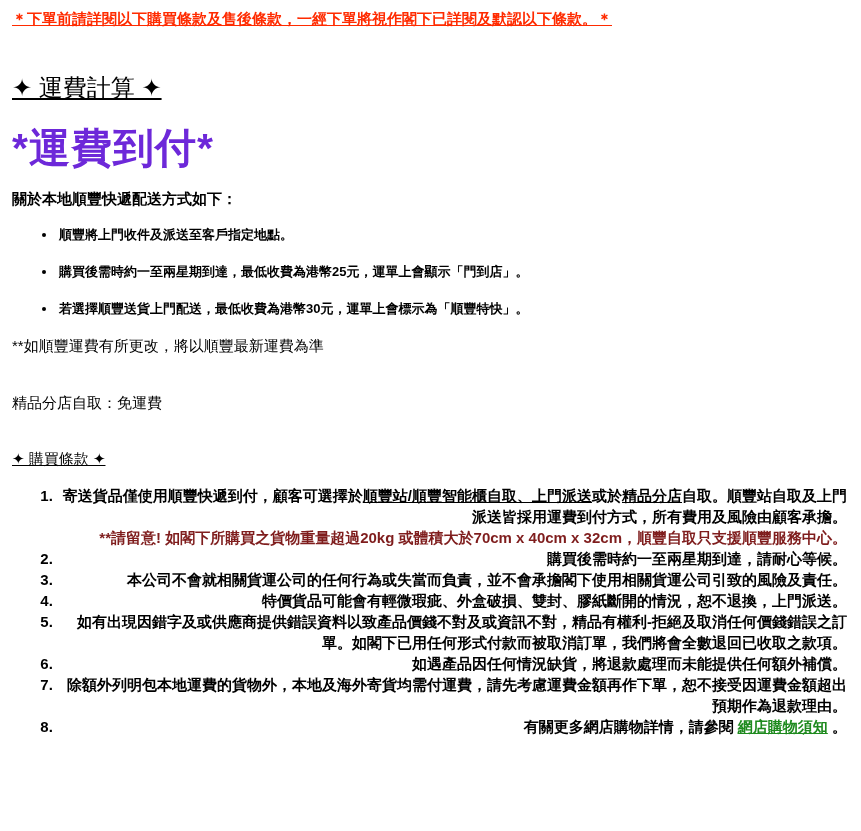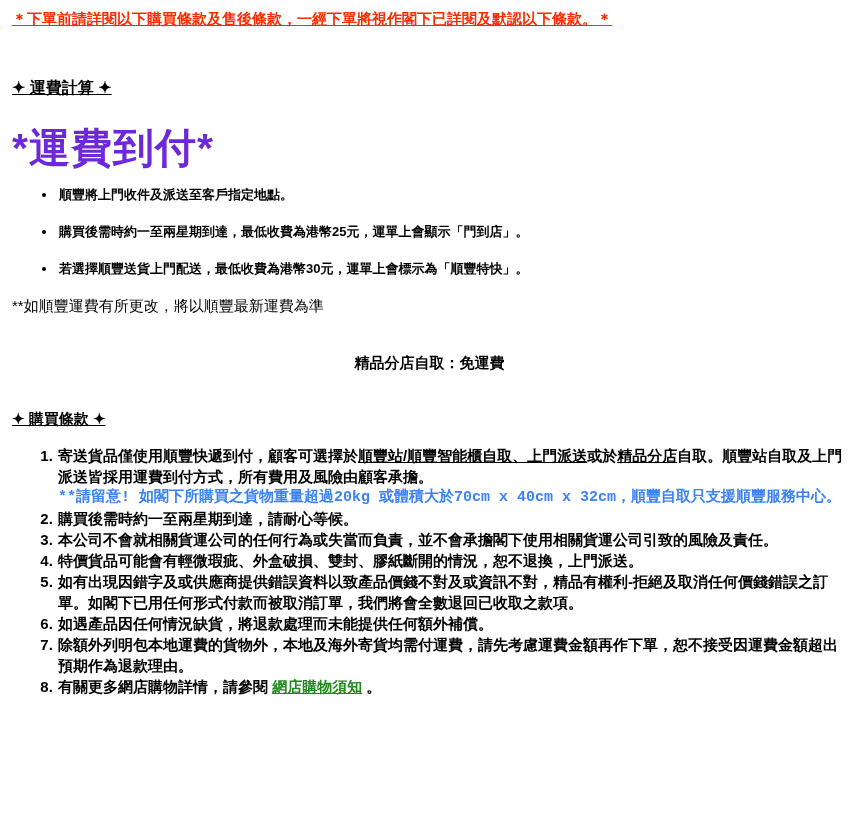--- a/index.html
+++ b/index.html
@@ -20,22 +20,22 @@
   .top-notice {
     margin: 2px 0 0 0;
     font-size: 15px;
     font-weight: bold;
     color: #FF2B00;
     text-decoration: underline;
     line-height: 18px;
   }
   .section-heading {
     margin: 48px 0 0 0;
-    font-size: 16px;
-    font-weight: bold;
+    font-size: 24px;
+    font-weight: normal;
     text-decoration: underline;
     line-height: 24px;
   }
   .sub-heading {
     margin: 5px 0 0 0;
     font-size: 24px;
     font-weight: bold;
     line-height: 29px;
   }
   .banner {
@@ -66,47 +66,46 @@
   }
   .note {
     margin: 12px 0 0 0;
     font-size: 15px;
     font-weight: normal;
     line-height: 21px;
   }
   .pickup-free {
     margin: 36px 0 0 0;
     font-size: 15px;
-    font-weight: bold;
+    font-weight: normal;
     line-height: 21px;
-    text-align: center;
   }
   .terms-heading {
     margin: 36px 0 0 0;
     font-size: 15px;
-    font-weight: bold;
+    font-weight: normal;
     text-decoration: underline;
     line-height: 19px;
   }
   ol.terms {
     margin: 17px 0 0 0;
     padding: 0 0 0 45px;
   }
   ol.terms li {
     font-size: 15px;
     font-weight: bold;
     line-height: 21px;
     padding-left: 1px;
     max-width: 800px;
+    text-align: right;
   }
   .u { text-decoration: underline; }
   .warning {
-    color: #3b82f6;
+    color: #7f1d1d;
     font-weight: bold;
-    font-family: Liberation Mono, monospace;
   }
   .green-link {
     color: #1E8A1E;
     text-decoration: underline;
     font-weight: bold;
     cursor: pointer;
   }
 </style>
 </head>
 <body>
@@ -114,20 +113,21 @@
 <div class="page">
 
   <p class="top-notice">＊下單前請詳閱以下購買條款及售後條款，一經下單將視作閣下已詳閱及默認以下條款。＊</p>
 
   <h2 class="section-heading">✦ 運費計算 ✦</h2>
 
 
   <div class="banner">*運費到付*</div>
 
 
+  <p class="body-text methods-title">關於本地順豐快遞配送方式如下：</p>
 
   <ul class="methods">
     <li>順豐將上門收件及派送至客戶指定地點。</li>
     <li>購買後需時約一至兩星期到達，最低收費為港幣25元，運單上會顯示「門到店」。</li>
     <li>若選擇順豐送貨上門配送，最低收費為港幣30元，運單上會標示為「順豐特快」。</li>
   </ul>
 
   <p class="note">**如順豐運費有所更改，將以順豐最新運費為準</p>
 
   <p class="pickup-free">精品分店自取：免運費</p>

